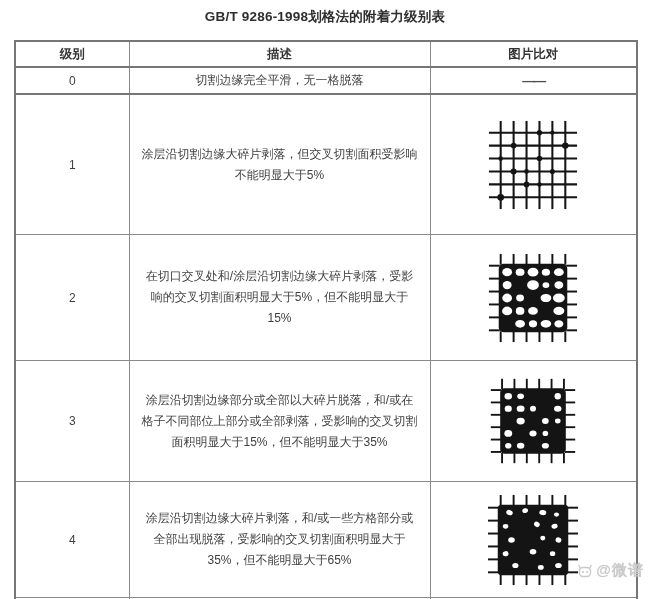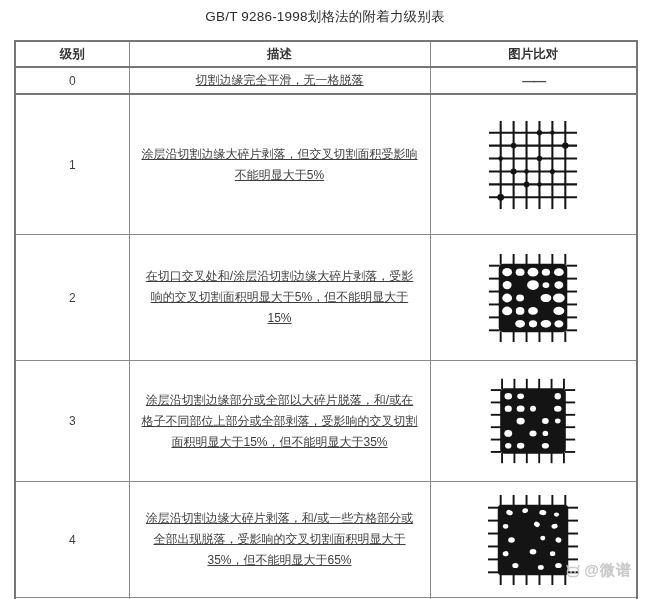--- a/index.html
+++ b/index.html
@@ -1,21 +1,21 @@
 <!DOCTYPE html>
 <html><head>
 <meta charset="utf-8">
 <style>
   html,body { margin:0; padding:0; }
   body {
     width:650px; height:599px; background:#ffffff; position:relative;
     font-family:"Liberation Sans", sans-serif; overflow:hidden;
   }
   .page-title {
-    padding-top:8px; text-align:center; font-size:13.5px; font-weight:normal;
+    padding-top:8px; text-align:center; font-size:13.5px; font-weight:bold;
     color:#2e2e2e; letter-spacing:0.2px;
   }
   table.grade-table {
     position:absolute; left:14px; top:40px; width:622px;
     border-collapse:collapse; table-layout:fixed;
     border:2px solid #767676; background:#ffffff;
   }
   .grade-table th, .grade-table td {
     border:1px solid #8a8a8a; text-align:center; vertical-align:middle;
     color:#3f3f3f; font-size:12px; padding:2px;
@@ -24,28 +24,28 @@
     height:20px; font-size:12.5px; font-weight:bold; color:#333333;
     border-bottom:2px solid #767676;
   }
   .grade-table tbody tr.row-0 td { border-bottom:2px solid #767676; }
   .row-0 td { height:16px; }
   .row-1 td { height:135px; }
   .row-2 td { height:121px; }
   .row-3 td { height:116px;text-align:center; }
   .row-4 td { height:111px; }
   .row-5 td { height:19px; }
-  td.desc-cell { padding:2px 12px; line-height:1.75;text-decoration:underline; }
+  td.desc-cell { padding:2px 12px; line-height:1.75; }
   td.grade-cell { font-size:12px; }
   .dash {
     font-size:13px; color:#4d4d4d; letter-spacing:-2px; font-weight:bold;
   }
   .gridimg { display:block; margin:0 auto; }
   .watermark {
-    position:absolute; right:18px; top:561px; display:flex; align-items:center;
+    position:absolute; right:6px; top:561px; display:flex; align-items:center;
     gap:3px; color:#c7c7c7; font-size:15px; font-weight:bold;
     letter-spacing:1px; opacity:0.95; pointer-events:none;
     text-shadow:0 0 1px #e6e6e6;
   }
   .watermark svg { display:block; }
 </style>
 </head>
 <body>
 
 <div class="page-title">GB/T 9286-1998划格法的附着力级别表</div>

